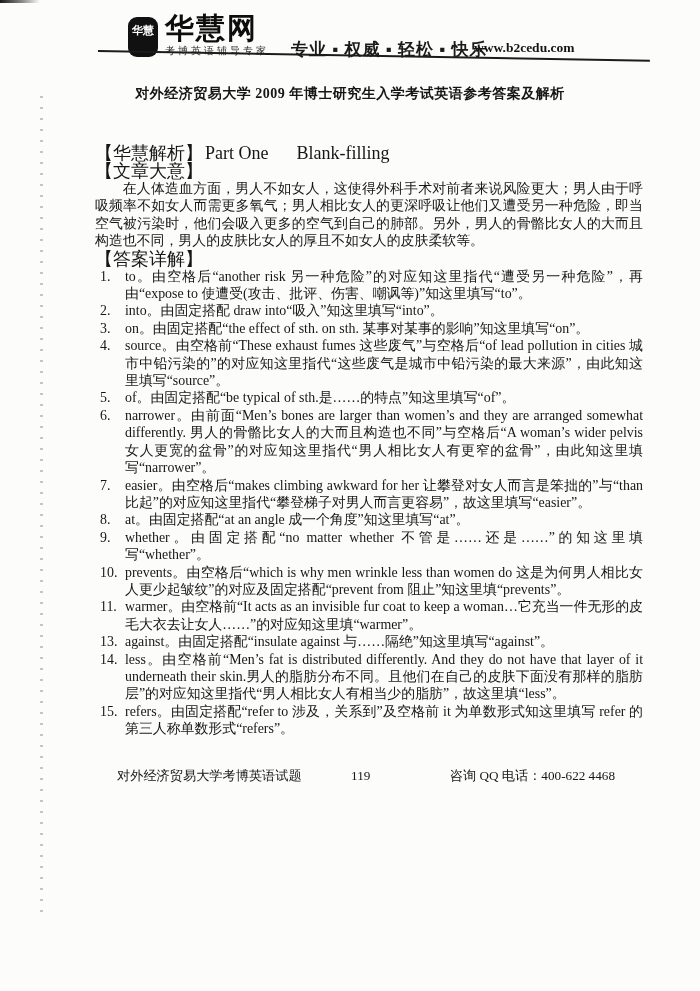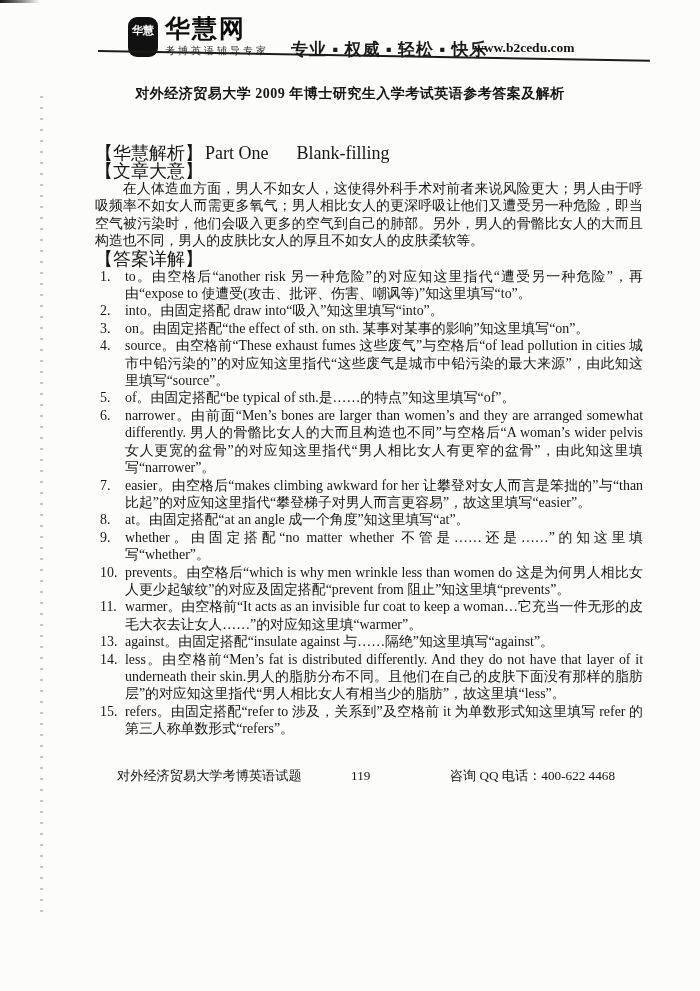--- a/index.html
+++ b/index.html
@@ -12,21 +12,21 @@
   .corner-streak{position:absolute;left:0;top:0;width:40px;height:3px;
     background:linear-gradient(to right,#1a1a1a,#8a8a8a 55%,rgba(160,160,160,0));}
   .speck-col{position:absolute;left:40px;top:96px;width:3px;height:818px;opacity:.55;
     background:repeating-linear-gradient(to bottom,rgba(70,70,70,.55) 0 2px,rgba(0,0,0,0) 2px 11px);}
   
   .logo-block{position:absolute;left:128px;top:15px;display:flex;align-items:center;}
   .logo-badge{width:30px;height:40px;background:#111;border-radius:9px;color:#fff;
     font-size:11px;line-height:12px;text-align:center;padding:7px 3px 0 3px;box-sizing:border-box;
     word-break:break-all;font-family:"Liberation Sans",sans-serif;font-weight:bold;}
   .logo-right{margin-left:7px;}
-  .logo-name{font-family:"Liberation Sans",sans-serif;font-weight:bold;font-size:25px;
+  .logo-name{font-family:"Liberation Sans",sans-serif;font-weight:bold;font-size:29px;
     line-height:26px;letter-spacing:2px;color:#0d0d0d;}
   .logo-tagline{font-size:10px;letter-spacing:3px;color:#2c2c2c;margin-top:3px;white-space:nowrap;}
   .header-slogan{position:absolute;left:291px;top:38px;font-size:17px;font-weight:bold;
     letter-spacing:1px;color:#1a1a1a;white-space:nowrap;}
   .header-url{position:absolute;left:474px;top:40px;font-size:13.5px;font-weight:bold;color:#141414;}
   .header-rule{position:absolute;left:98px;top:50px;width:552px;height:2px;background:#1c1c1c;
     transform:rotate(1.0deg);transform-origin:left top;}
   
   .doc-title{position:absolute;left:0;top:85px;width:100%;text-align:center;
     font-size:14px;font-weight:bold;letter-spacing:.5px;}

